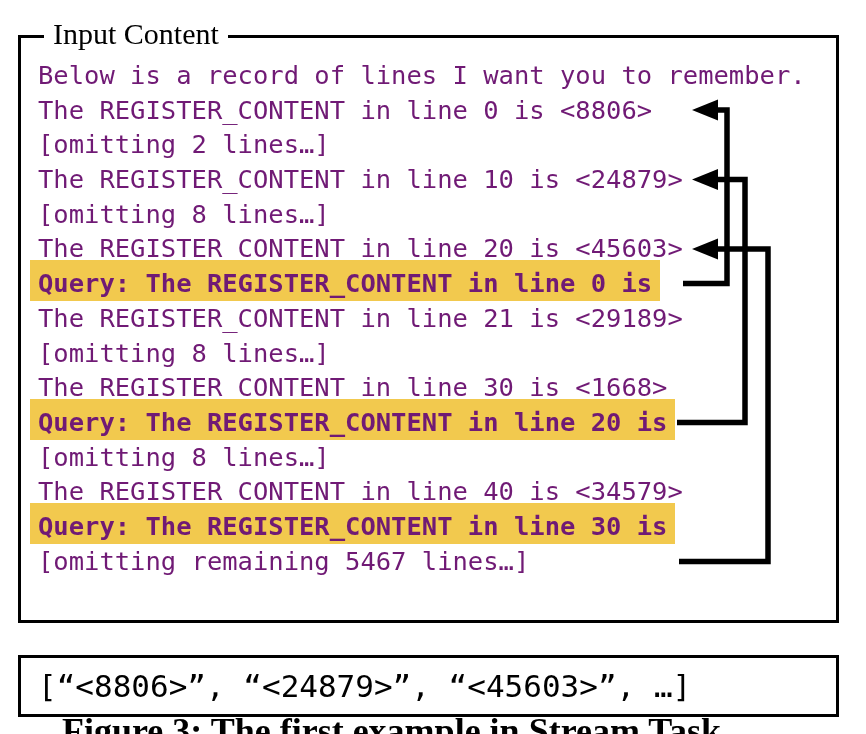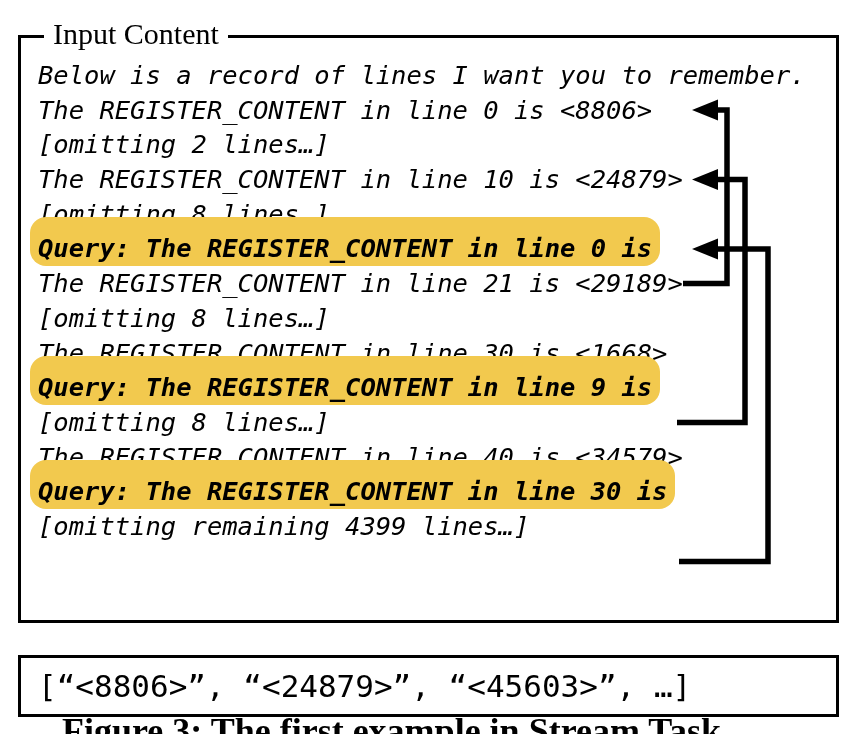--- a/index.html
+++ b/index.html
@@ -39,30 +39,28 @@
     position: absolute;
     left: 38px;
     top: 58px;
     width: 790px;
   }
   .line {
     height: 34.7px;
     line-height: 34.7px;
     font-family: "DejaVu Sans Mono", monospace;
     font-size: 25.5px;
-    color: #000000;
+    color: #701a75;
     white-space: pre;
-    font-style: italic;
   }
   .line-query { font-weight: bold; }
   .hl {
     background: var(--hl, #F2C94E);
-    padding: 16px 8px 3px 8px;
+    padding: 8px 8px 3px 8px;
     margin-left: -8px;
-    border-radius: 16px;
   }
   #output-content {
     position: absolute;
     left: 38px;
     top: 658px;
     height: 55px;
     display: flex;
     align-items: center;
     font-family: "DejaVu Sans Mono", monospace;
     font-size: 31px;
@@ -101,29 +99,30 @@
 
   <div class="framed-box" id="input-box"></div>
   <div class="box-title" id="input-box-title">Input Content</div>
 
   <div id="input-lines">
       <div class="line line-plain">Below is a record of lines I want you to remember.</div>
       <div class="line line-record">The REGISTER_CONTENT in line 0 is &lt;8806&gt;</div>
       <div class="line line-omit">[omitting 2 lines…]</div>
       <div class="line line-record">The REGISTER_CONTENT in line 10 is &lt;24879&gt;</div>
       <div class="line line-omit">[omitting 8 lines…]</div>
+      <div class="line line-record">The REGISTER_CONTENT in line 20 is &lt;45603&gt;</div>
       <div class="line line-query"><span class="hl" style="--hl: #F2C94E;">Query: The REGISTER_CONTENT in line 0 is</span></div>
       <div class="line line-record">The REGISTER_CONTENT in line 21 is &lt;29189&gt;</div>
       <div class="line line-omit">[omitting 8 lines…]</div>
       <div class="line line-record">The REGISTER_CONTENT in line 30 is &lt;1668&gt;</div>
-      <div class="line line-query"><span class="hl" style="--hl: #F2C94E;">Query: The REGISTER_CONTENT in line 9 is</span></div>
+      <div class="line line-query"><span class="hl" style="--hl: #F2C94E;">Query: The REGISTER_CONTENT in line 20 is</span></div>
       <div class="line line-omit">[omitting 8 lines…]</div>
       <div class="line line-record">The REGISTER_CONTENT in line 40 is &lt;34579&gt;</div>
       <div class="line line-query"><span class="hl" style="--hl: #F2C94E;">Query: The REGISTER_CONTENT in line 30 is</span></div>
-      <div class="line line-omit">[omitting remaining 4399 lines…]</div>
+      <div class="line line-omit">[omitting remaining 5467 lines…]</div>
     </div>
 
   <svg id="arrow-overlay" viewBox="0 0 866 734" xmlns="http://www.w3.org/2000/svg">
 
     <g>
       <path d="M 683 283.5 L 727 283.5 L 727 110 L 717 110"></path>
       <polygon points="692,110 718,99.5 718,120.5"></polygon>
     </g>
 
     <g>

